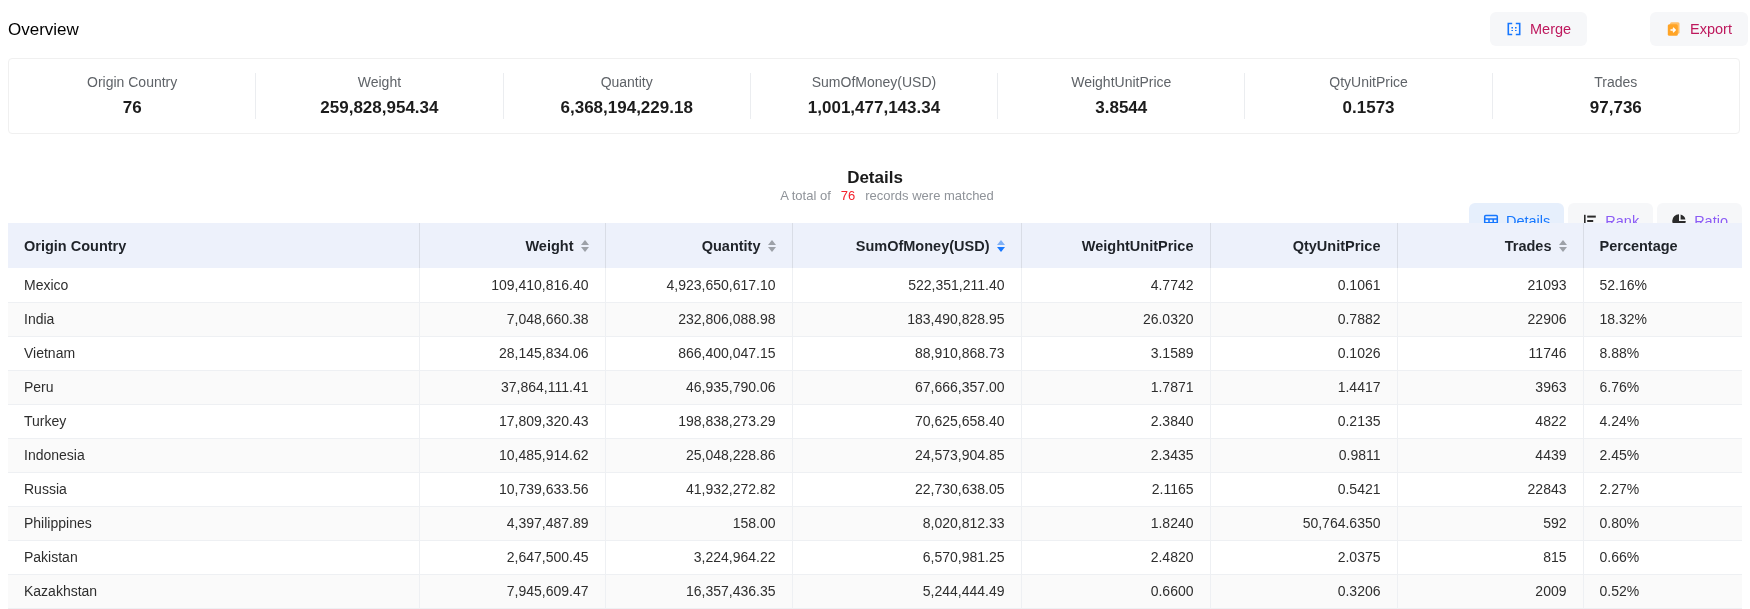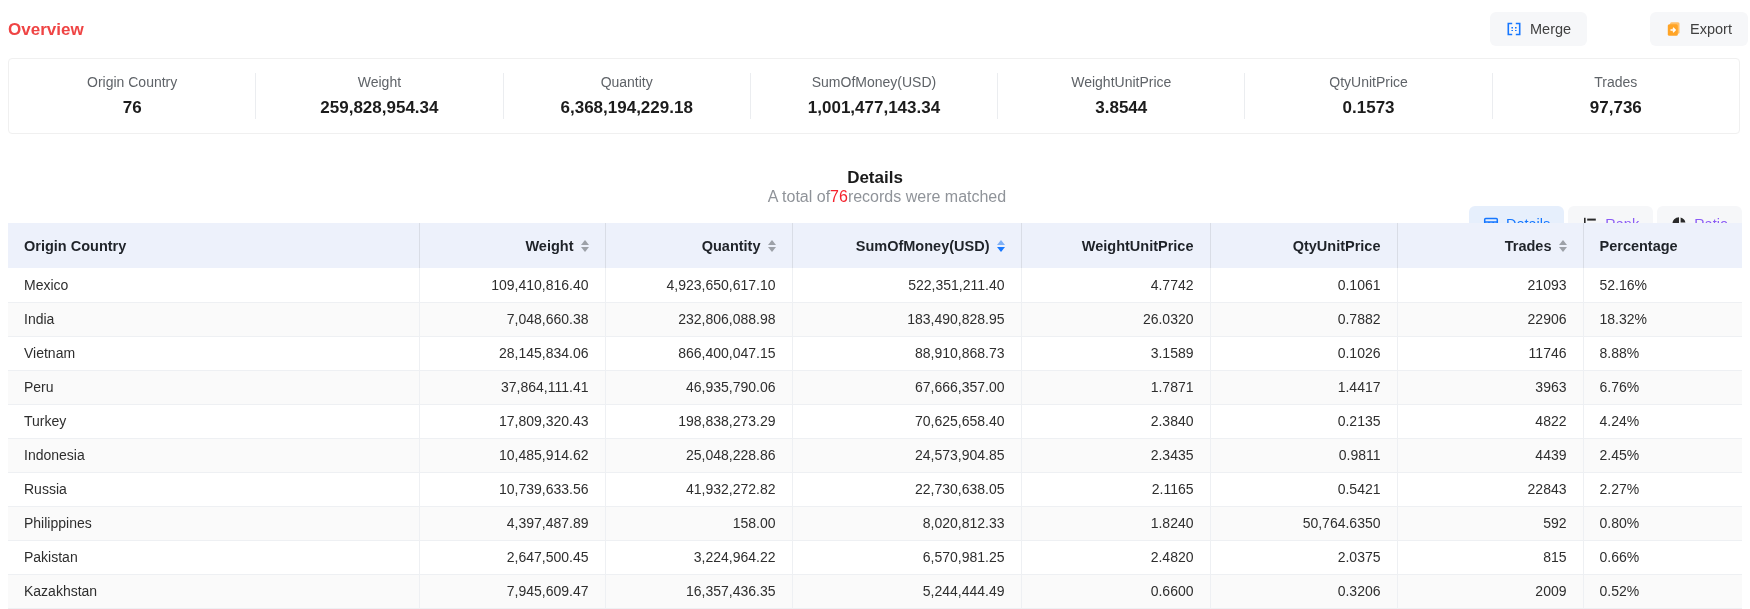--- a/index.html
+++ b/index.html
@@ -1,41 +1,41 @@
 <!DOCTYPE html>
 <html><head>
 <meta charset="utf-8">
 <style>
   * { margin:0; padding:0; box-sizing:border-box; }
   html,body { background:#fff; }
   body { font-family:"Liberation Sans", sans-serif; color:#262626; }
   .page { position:relative; width:1750px; height:609px; background:#fff; overflow:hidden; }
 
   
-  .overview-title { position:absolute; left:8px; top:20px; font-size:17px; font-weight:700; color:#ef4444; }
+  .overview-title { position:absolute; left:8px; top:20px; font-size:17px; font-weight:400; color:#000000; }
   .top-btn { position:absolute; top:12px; height:34px; display:inline-flex; align-items:center; gap:8px;
              background:#f6f7f9; border:none; border-radius:6px; padding:0 16px; font-size:14.5px;
-             color:#404040; cursor:pointer; font-family:inherit; }
+             color:#be185d; cursor:pointer; font-family:inherit; }
   .btn-merge { left:1490px; }
   .btn-export { left:1650px; }
 
   
   .card { position:absolute; left:8px; top:58px; width:1732px; height:76px;
           border:1px solid #f0f0f0; border-radius:4px; background:#fff;
           display:flex; align-items:center; }
   .stat { flex:1; display:flex; flex-direction:column; align-items:center; gap:8px; }
   .stat-label { font-size:14px; color:#5f6368; }
   .stat-value { font-size:17px; font-weight:700; color:#1c1c1c; }
   .stat-divider { width:1px; height:46px; background:#ebedf0; flex:0 0 1px; }
 
   
   .details-bar { position:absolute; left:8px; top:168px; width:1734px; height:38px;
                  display:flex; align-items:center;flex-direction:column; }
   .details-heading { font-size:17px; font-weight:700; color:#1a1a1a; }
-  .matched { margin-left:24px; font-size:16px; color:#8f9399; display:flex; align-items:center; }
+  .matched { margin-left:24px; font-size:13px; color:#8f9399; display:flex; gap:10px; align-items:center; }
   .matched .count { color:#f5222d; }
   .view-buttons { margin-left:auto; display:flex; gap:4px; }
   .view-btn { height:36px; display:inline-flex; align-items:center; gap:7px; background:#f6f7f9;
               border:none; border-radius:6px; padding:0 14px; font-size:14.5px; color:#8b5cf6;
               cursor:pointer; font-family:inherit; }
   .view-btn.active { background:#e6effc; color:#1677ff; }
 
   
   .data-table { position:absolute; left:8px; top:223px; width:1734px;
                 border-collapse:collapse; table-layout:fixed; font-size:14px; }

